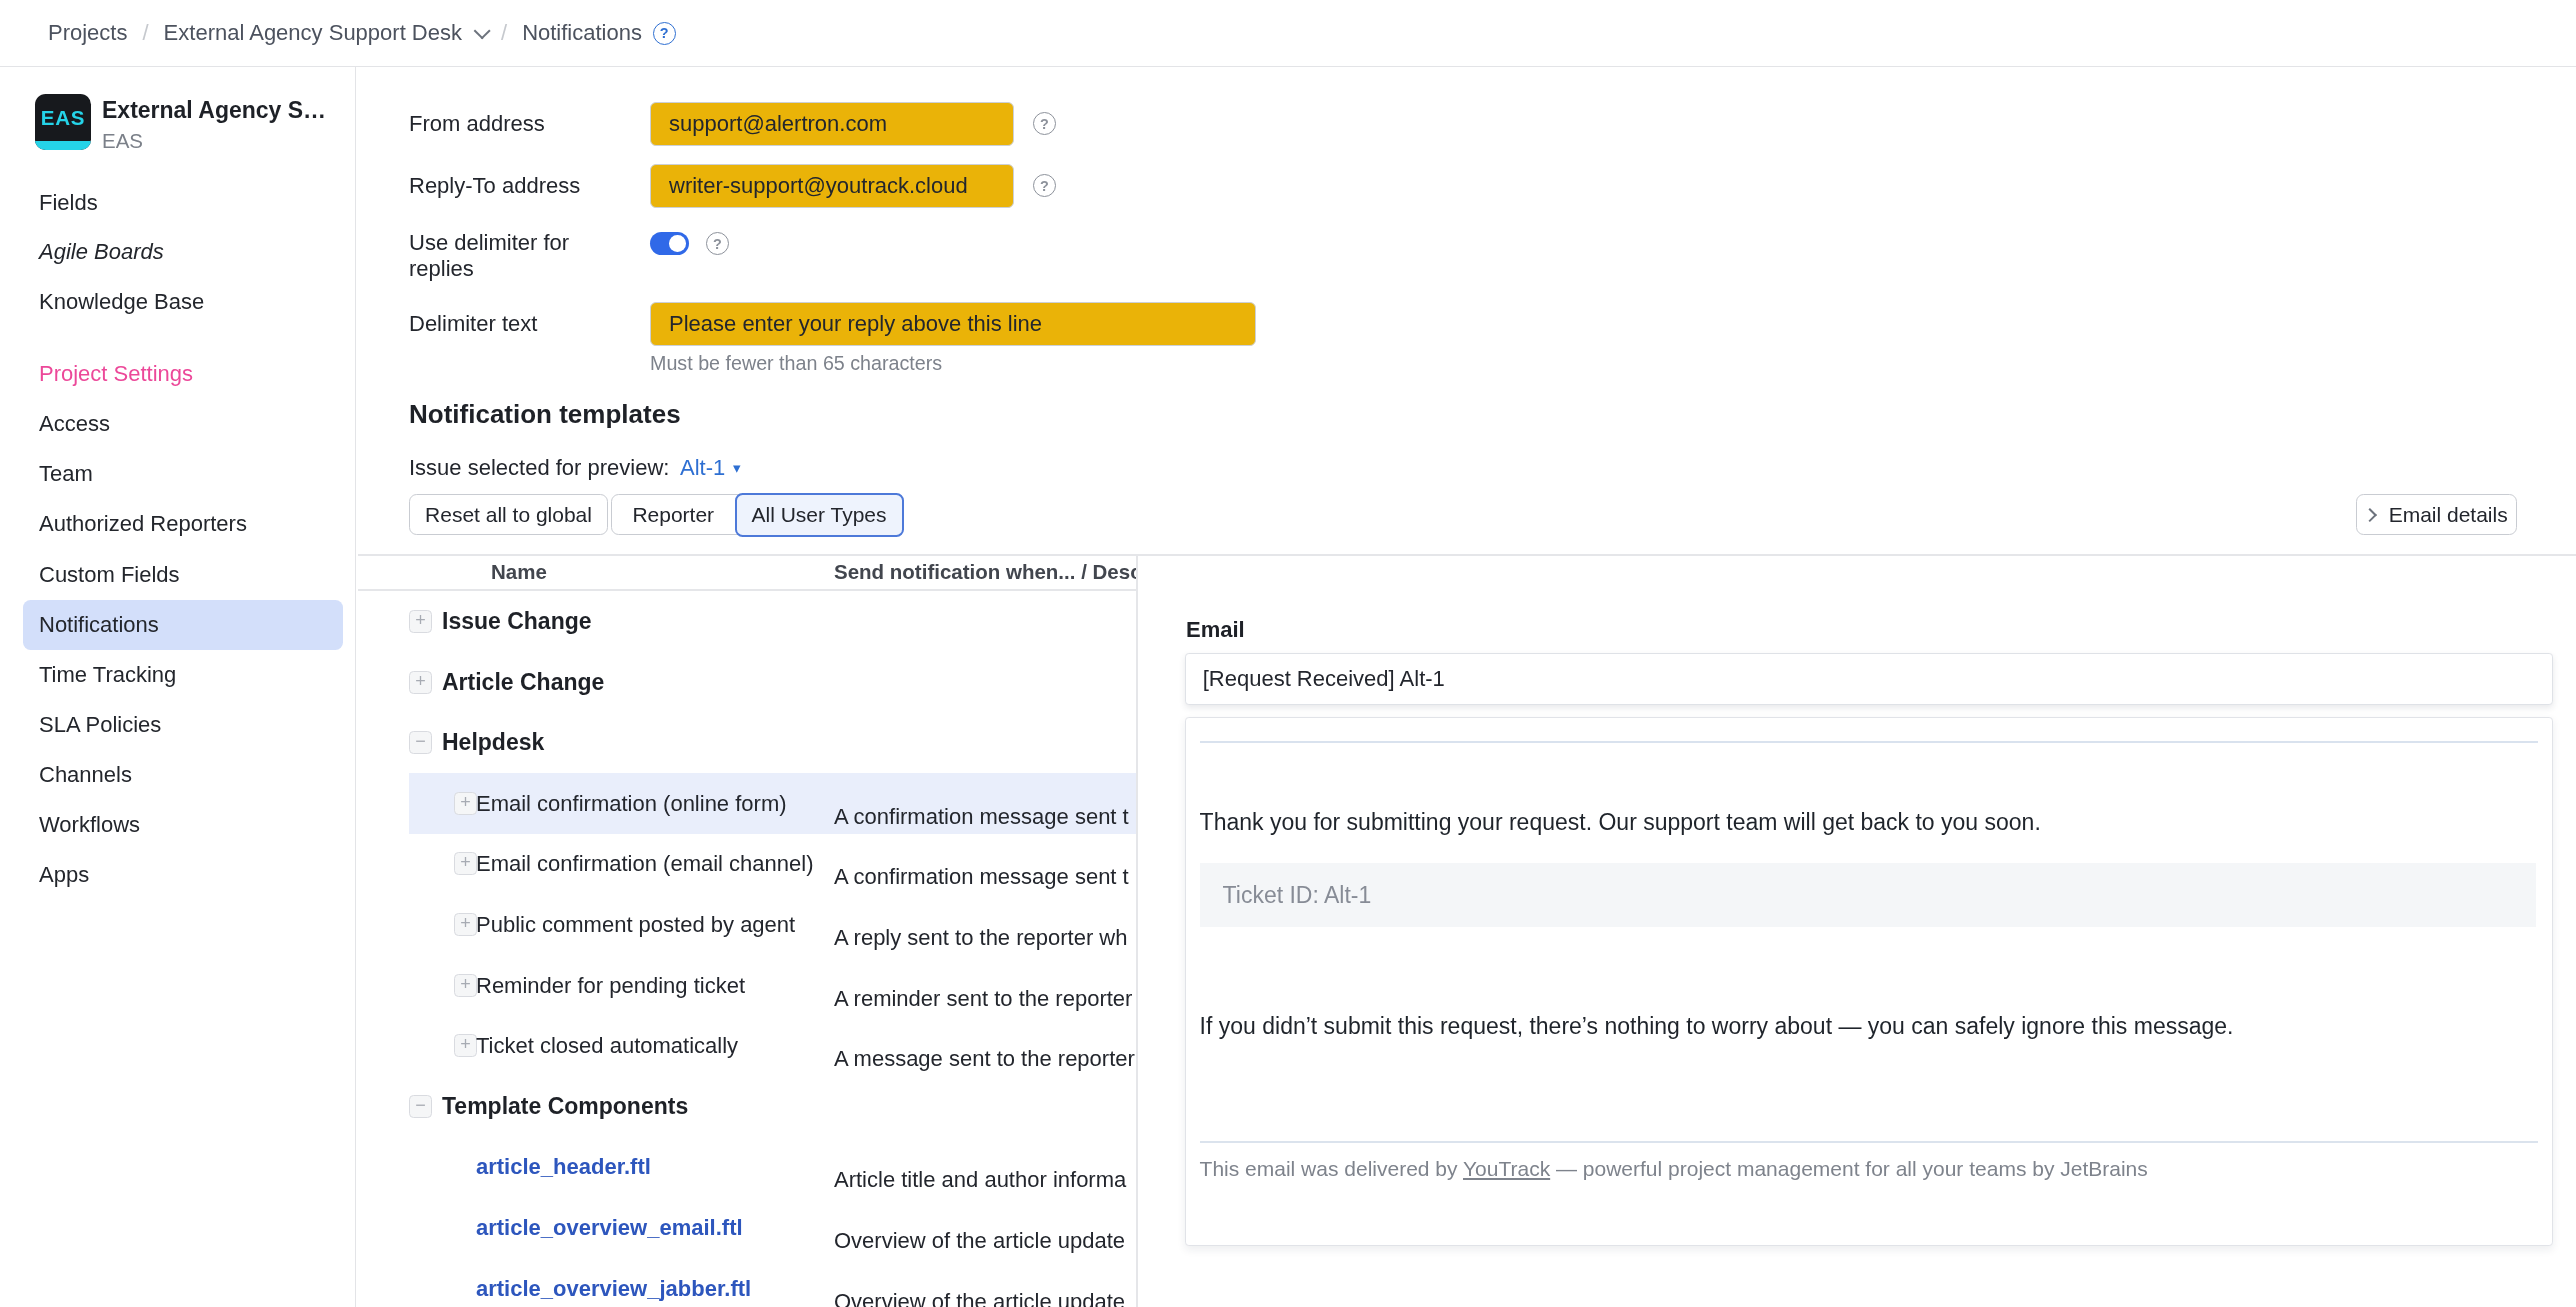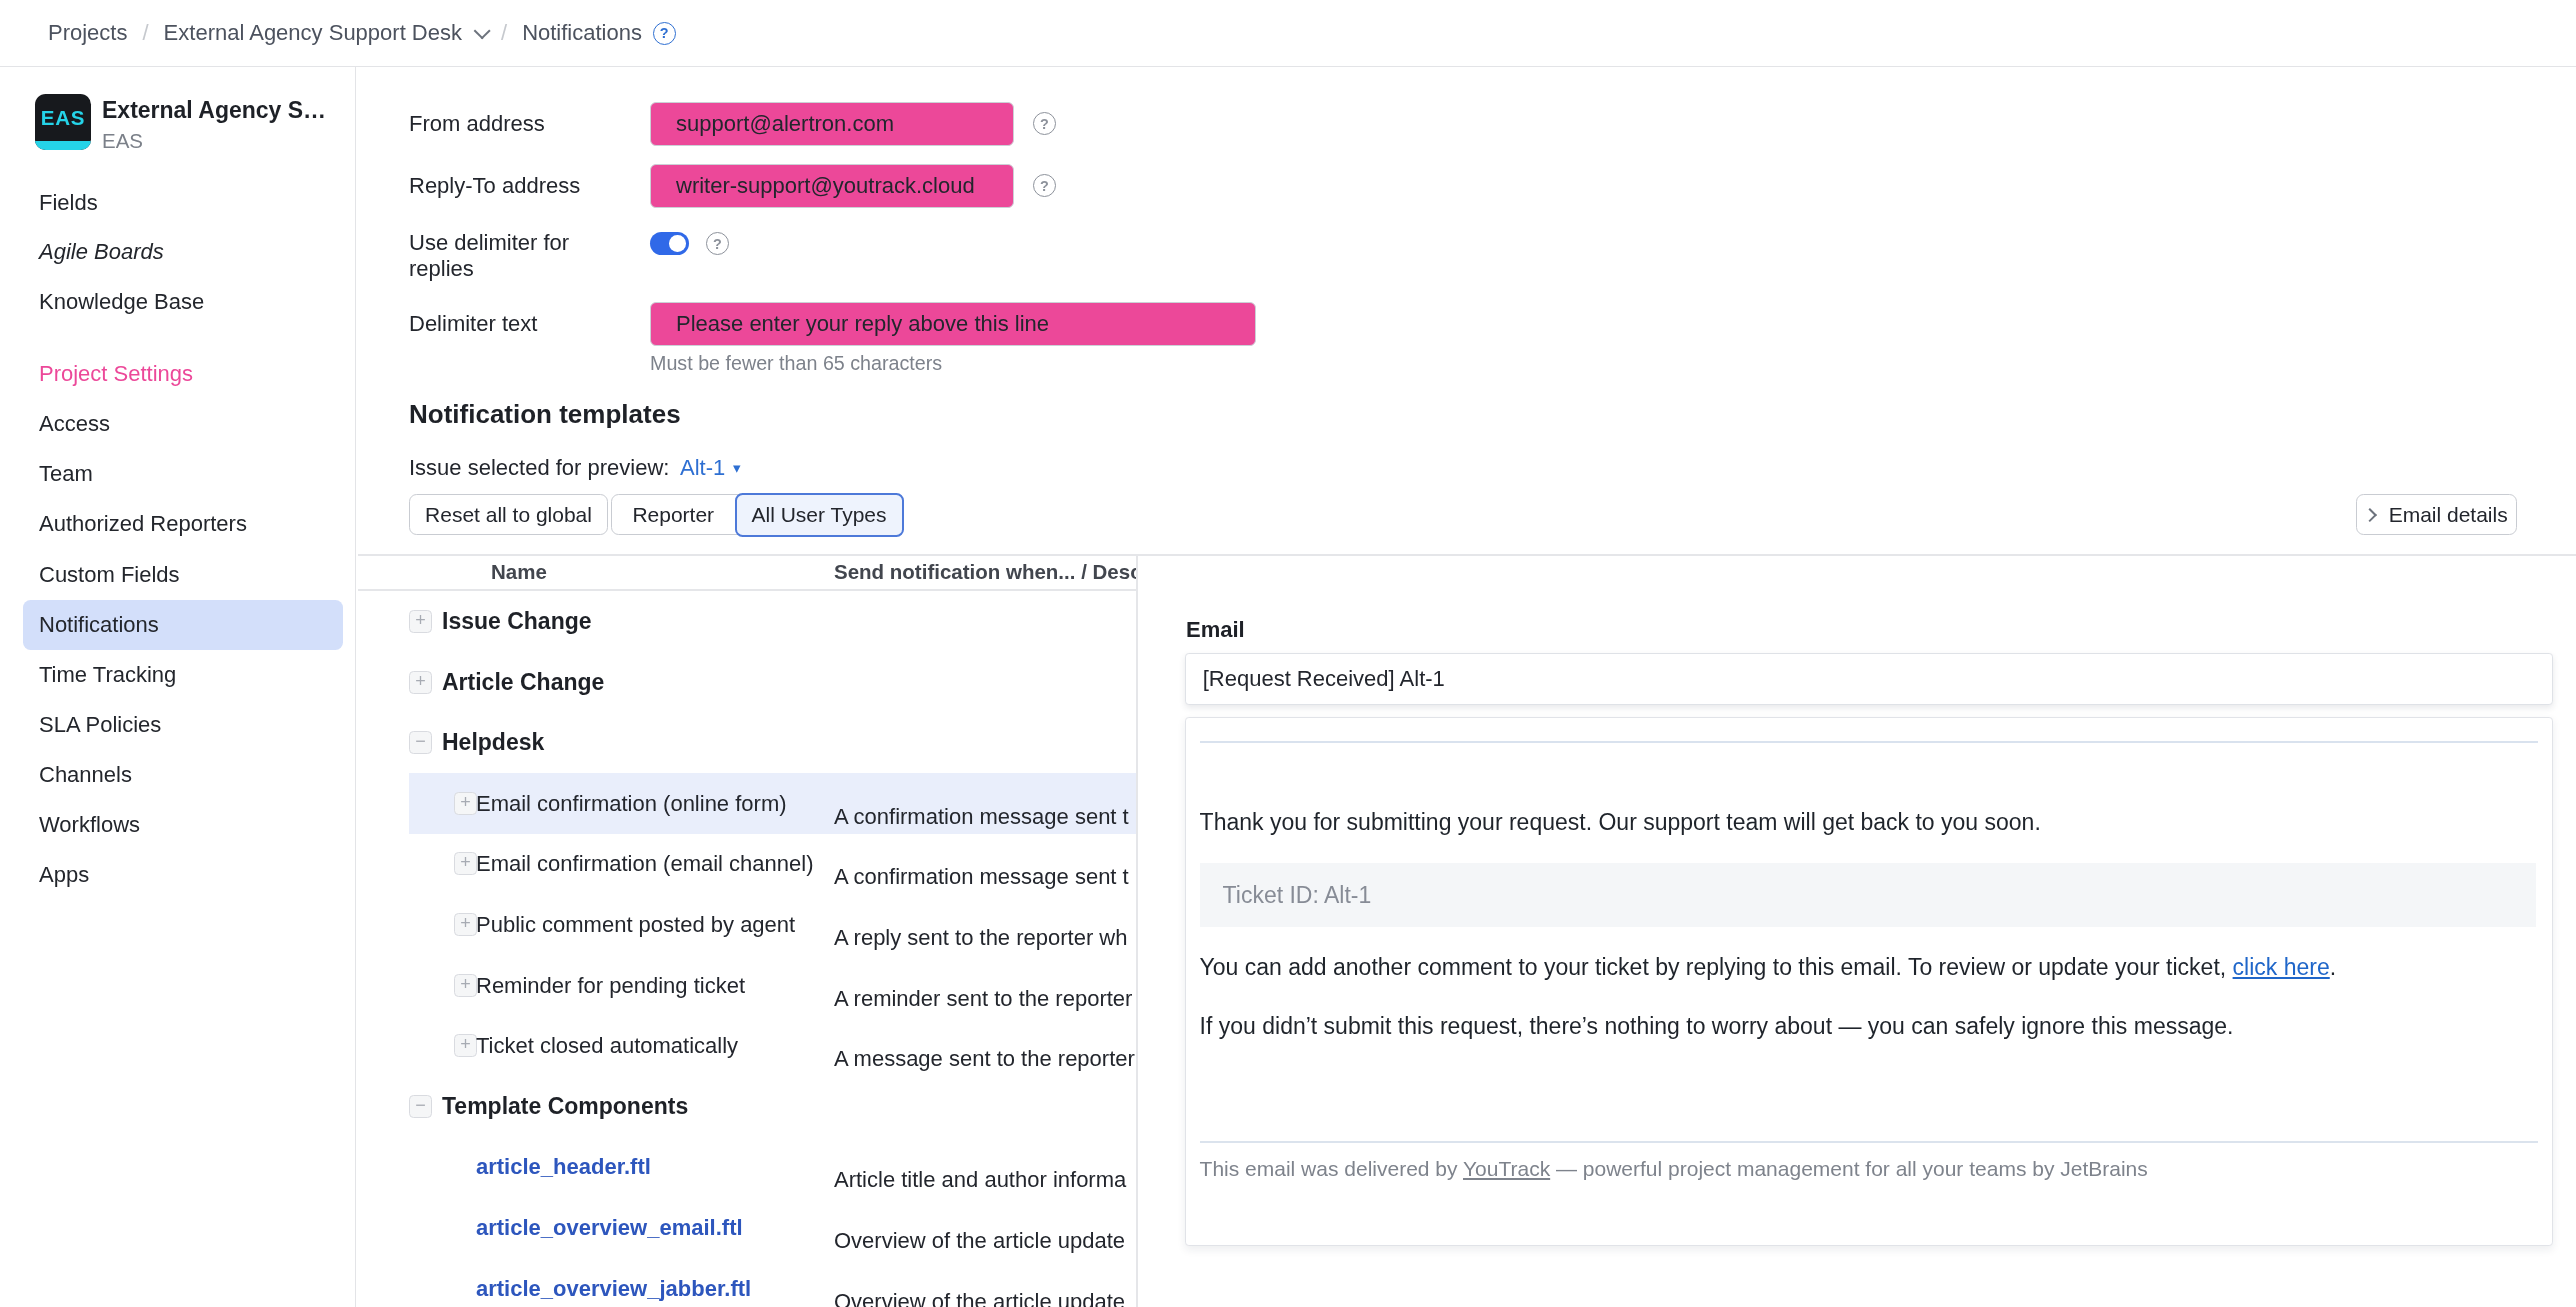--- a/index.html
+++ b/index.html
@@ -36,22 +36,22 @@
   .nav-section { color:#ec4899; cursor:default; }
   .nav-selected-pill { left:23px; width:320px; height:50px; border-radius:7.6px; background:#d3dffa; }
 
   
   #rule-top-table { left:358px; top:554px; width:2218px; height:1.5px; background:#e5e6e9; }
   #rule-header-bottom { left:358px; top:589px; width:778px; height:1.5px; background:#e5e6e9; }
   #panel-divider { left:1136px; top:555px; width:1.5px; height:752px; background:#e5e6e9; }
 
   
   .form-label { font-size:22px; color:#23262d; }
-  .text-input { background:#ec4899; border:1.5px solid #ccd0d6; border-radius:6px; font-size:22px;
-    color:#23262d; display:flex; align-items:center; padding-left:25px; }
+  .text-input { background:#eab308; border:1.5px solid #ccd0d6; border-radius:6px; font-size:22px;
+    color:#23262d; display:flex; align-items:center; padding-left:18px; }
   .hint { font-size:19.7px; color:#7d828b; }
   #toggle { left:650px; top:232px; width:39px; height:23px; border-radius:11.4px; background:#3069e8; cursor:pointer; }
   #toggle .knob { position:absolute; right:3px; top:3px; width:16.7px; height:16.7px; border-radius:50%; background:#fff; }
 
   
   #nt-heading { left:409px; top:399px; font-size:26px; font-weight:bold; color:#1e2127; }
   #preview-line { left:409px; top:455px; font-size:22px; display:flex; align-items:center; }
   #preview-issue { color:#2e6fd2; margin-left:10.6px; cursor:pointer; }
   #preview-caret { color:#2e6fd2; font-size:15px; margin-left:7.6px; }
   .btn { height:41px; border:1.5px solid #c9ccd2; border-radius:7.6px; background:#fff; font-size:21px;
@@ -248,23 +248,20 @@
 
   <div id="panel-divider" class="abs"></div>
 
   <div id="email-label" class="abs">Email</div>
   <div id="subject-card" class="abs">[Request Received] Alt-1</div>
 
   <div id="body-card" class="abs">
     <div class="mail-rule" style="top:23px;"></div>
     <div class="mail-p" style="top:91px;">Thank you for submitting your request. Our support team will get back to you soon.</div>
     <div id="ticket-box">Ticket ID: Alt-1</div>
-    <div class="mail-p" style="top:236px;">
-      <span>You can add another comment to your ticket by replying to this email. To review or update your ticket, </span><span class="mail-link">click here</span><span>.</span>
-    </div>
     <div class="mail-p" style="top:295px;">If you didn’t submit this request, there’s nothing to worry about — you can safely ignore this message.</div>
     <div class="mail-rule" style="top:423px; background:#dbe3ed;"></div>
     <div id="mail-footer">
       <span>This email was delivered by </span><span class="f-link">YouTrack</span><span> — powerful project management for all your teams by JetBrains</span>
     </div>
   </div>
 
 </div>
 
 

